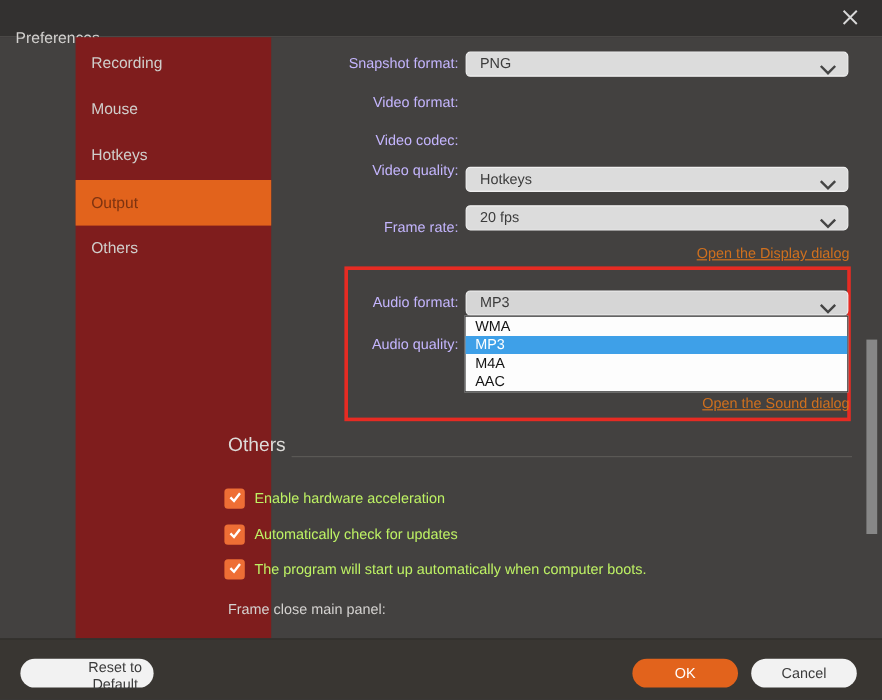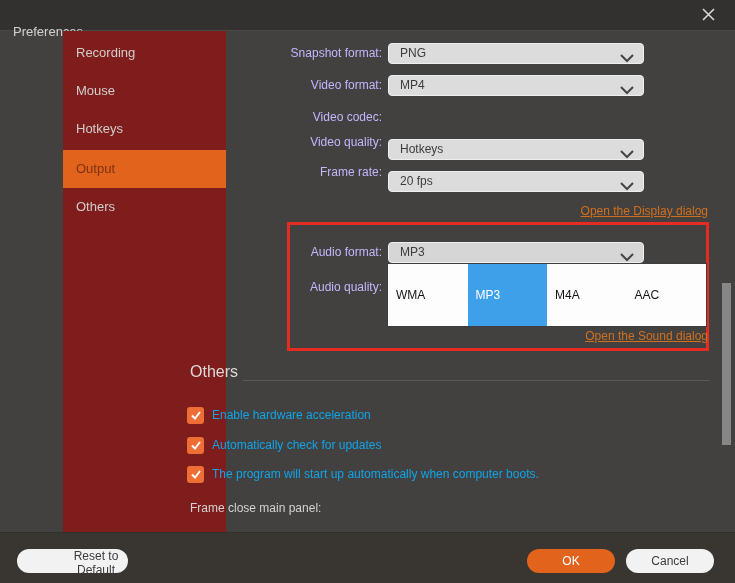--- a/index.html
+++ b/index.html
@@ -11,37 +11,37 @@
   .title { position:absolute; left:13px; top:16px; line-height:31px; font-size:13px; color:#d2d0ce; }
   .close-btn { position:absolute; left:694px; top:4px; width:28px; height:24px; display:flex; align-items:center; justify-content:center; cursor:pointer; background:transparent; border:none; }
 
   
   .sidebar { position:absolute; left:16px; top:31px; width:163px; height:501px; background:#7f1d1d;margin-left:47px; }
   .side-item { position:absolute; left:0; width:163px; height:38px; line-height:38px; padding-left:13px; font-size:13px; color:#d0cecb; cursor:pointer; }
   .side-item.selected { background:#e2631c; color:#7e3310; }
 
   
   .row-label { position:absolute; width:202px; height:21px; line-height:21px; text-align:right; font-size:12px; color:#c4b5fd; left:180px; }
-  .combo { position:absolute; left:388px; width:256px; height:21px; background:#dcdcdc; border:1px solid #efefef; border-radius:4px; font-size:12px; color:#3c3c3c; line-height:19px; padding-left:11px; cursor:pointer; }
+  .combo { position:absolute; left:388px; width:319px; height:21px; background:#dcdcdc; border:1px solid #efefef; border-radius:4px; font-size:12px; color:#3c3c3c; line-height:19px; padding-left:11px; cursor:pointer; }
   .combo .chev { position:absolute; right:9px; top:6px; }
 
   .link { position:absolute; right:27px; font-size:12px; color:#d0701e; text-decoration:underline; cursor:pointer; }
 
   .highlight-box { position:absolute; left:287px; top:222px; width:422px; height:129px; border:3px solid #e62b23; pointer-events:none; }
 
   
-  .dropdown-list { position:absolute; left:387px; top:263px; width:320px; height:64px; background:#fdfdfd; border:1px solid #3e3e3e; display:flex; flex-direction:row; z-index:5; }
+  .dropdown-list { position:absolute; left:387px; top:263px; width:320px; height:64px; background:#fdfdfd; border:1px solid #3e3e3e; display:flex; flex-direction:column; z-index:5; }
   .dd-option { flex:1; display:flex; align-items:center; padding-left:8px; font-size:12px; color:#141414; cursor:pointer; }
   .dd-option.selected { background:#3ea0e8; color:#ffffff; }
 
   
   .section-heading { position:absolute; left:190px; top:363px; font-size:16px; color:#dddbd8; }
   .section-divider { position:absolute; left:243px; top:380px; width:467px; height:1px; background:#5a5855; }
   .checkbox { position:absolute; left:187px; width:17px; height:17px; background:#ee6e35; border-radius:3px; display:flex; align-items:center; justify-content:center; cursor:pointer; }
-  .cb-label { position:absolute; left:212px; height:17px; line-height:17px; font-size:12px; color:#0ea5e9; }
+  .cb-label { position:absolute; left:212px; height:17px; line-height:17px; font-size:12px; color:#bef264; }
   .plain-label { position:absolute; left:190px; font-size:12px; color:#d4d2d0; }
 
   .scroll-thumb { position:absolute; left:722px; top:283px; width:9px; height:162px; background:#878787; cursor:pointer; }
 
   
   .bottombar { position:absolute; left:0; top:532px; width:735px; height:51px; background:#393632; border-top:1px solid #312f2c; }
   .pill-btn { position:absolute; top:16px; height:24px; border:none; border-radius:12px; font-size:12px; font-family:"Liberation Sans", sans-serif; cursor:pointer; }
   .btn-light { background:#f2f2f2; color:#3b3b3b; }
   .btn-orange { background:#e2631c; color:#ffffff; }
   #reset-btn { left:17px; width:111px;padding-left:47px; }
@@ -74,38 +74,32 @@
 
   <div class="row-label" style="top:43px">Snapshot format:</div>
   <div class="combo" style="top:43px">
     <span>PNG</span>
     <span class="chev"><svg width="14" height="9" viewBox="0 0 14 9">
           <polyline points="1,1 7,7 13,1" stroke="#444444" stroke-width="2" fill="none"></polyline>
         </svg></span>
   </div>
 
   <div class="row-label" style="top:75px">Video format:</div>
-  <div class="combo" style="top:75px">
-    <span>MP4</span>
-    <span class="chev"><svg width="14" height="9" viewBox="0 0 14 9">
-          <polyline points="1,1 7,7 13,1" stroke="#444444" stroke-width="2" fill="none"></polyline>
-        </svg></span>
-  </div>
 
   <div class="row-label" style="top:107px">Video codec:</div>
 
   <div class="row-label" style="top:132px">Video quality:</div>
   <div class="combo" style="top:139px">
     <span>Hotkeys</span>
     <span class="chev"><svg width="14" height="9" viewBox="0 0 14 9">
           <polyline points="1,1 7,7 13,1" stroke="#444444" stroke-width="2" fill="none"></polyline>
         </svg></span>
   </div>
 
-  <div class="row-label" style="top:162px">Frame rate:</div>
+  <div class="row-label" style="top:179px">Frame rate:</div>
   <div class="combo" style="top:171px">
     <span>20 fps</span>
     <span class="chev"><svg width="14" height="9" viewBox="0 0 14 9">
           <polyline points="1,1 7,7 13,1" stroke="#444444" stroke-width="2" fill="none"></polyline>
         </svg></span>
   </div>
 
   <a class="link" style="top:204px">Open the Display dialog</a>
 
   <div class="highlight-box"></div>

